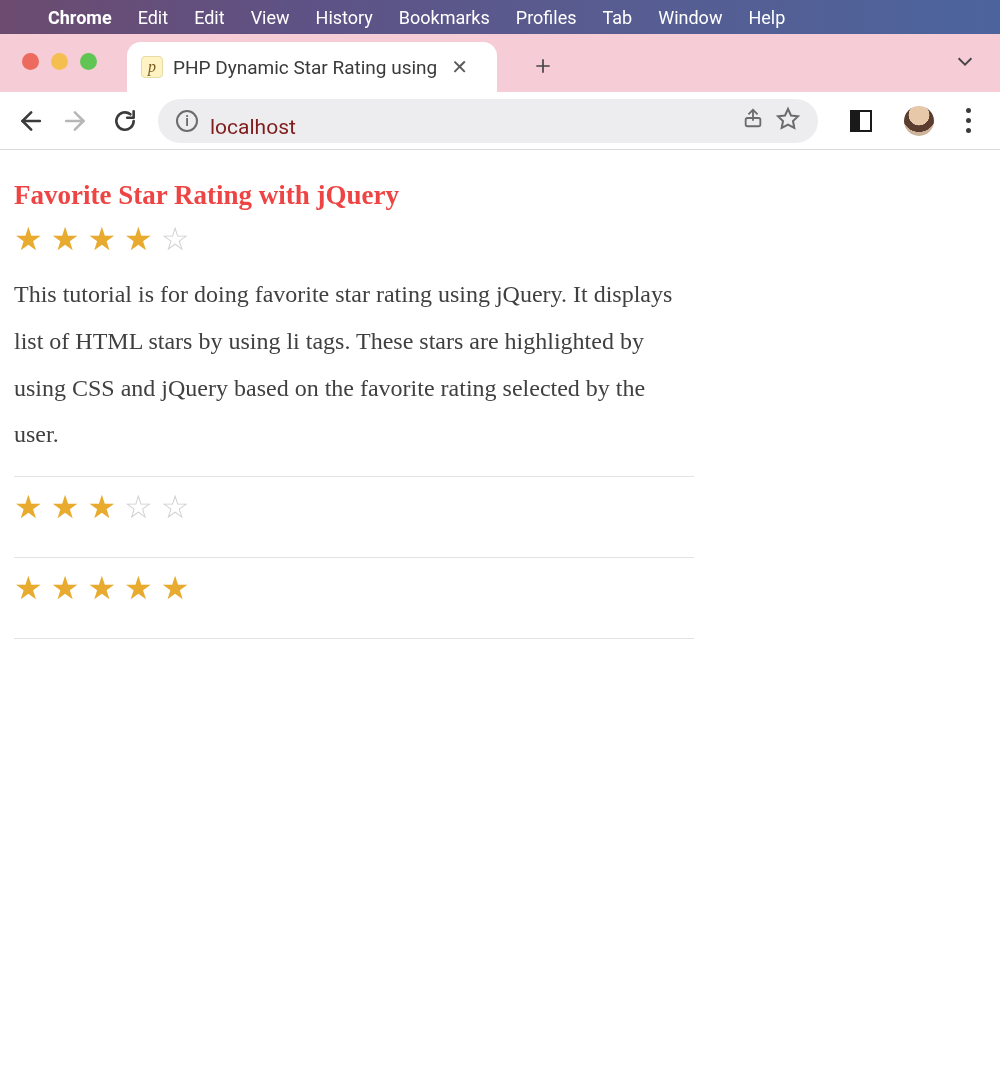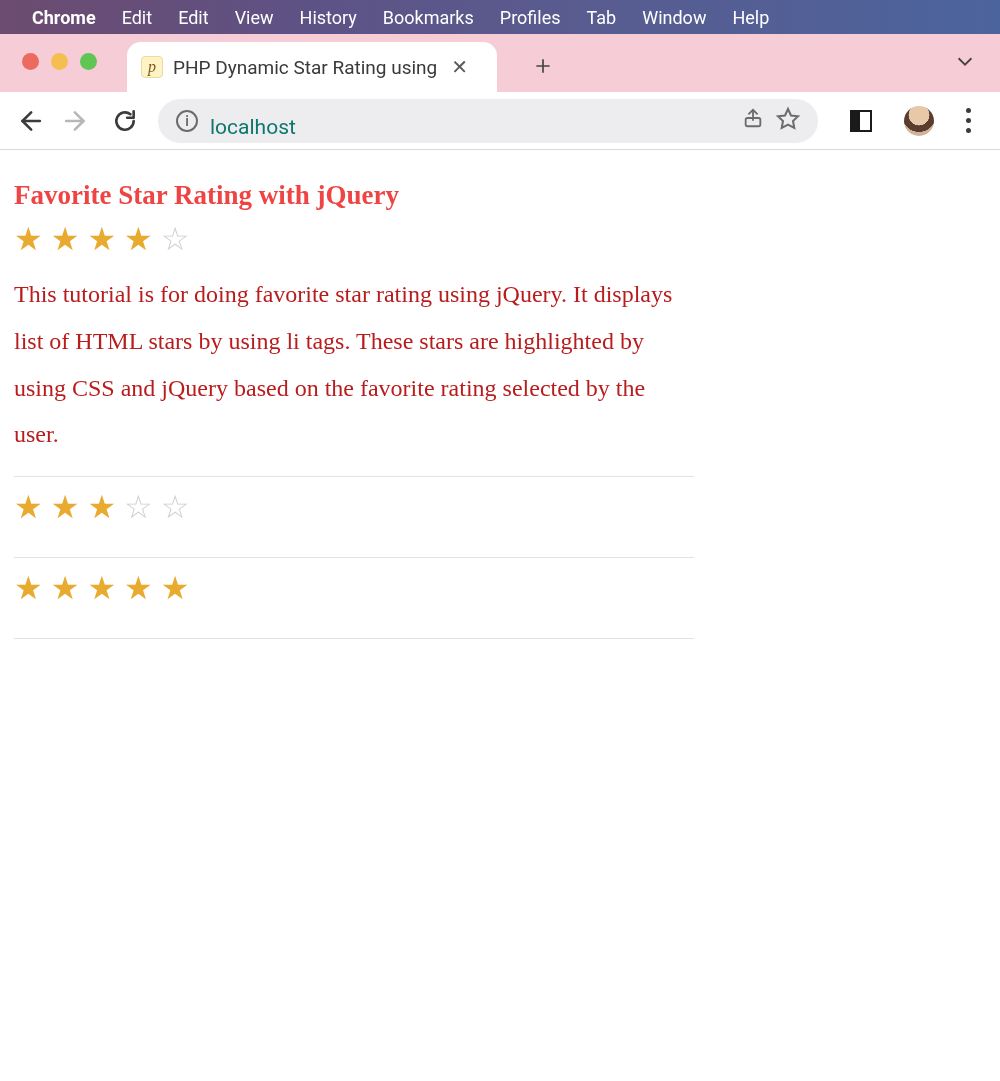--- a/index.html
+++ b/index.html
@@ -9,21 +9,21 @@
     background:#fff;
     color:#000;
   }
 
   
   .menubar {
     height:34px;
     background: linear-gradient(90deg,#6c4b6f 0%,#5e5285 30%,#585c90 60%,#4c649d 100%);
     display:flex;
     align-items:center;
-    padding:0 6px;
+    padding:0 22px;
     color:#fff;
     font-size:18px;
     gap:26px;
   }
   .menubar .apple-logo { font-size:22px; line-height:1; }
   .menubar .mb-item { white-space:nowrap; }
   .menubar .mb-item.app { font-weight:700; }
 
   
   .tabstrip {
@@ -102,21 +102,21 @@
     align-items:center;
     padding:0 18px;
     gap:12px;
     color:#4a4a4a;
     font-size:21px;
   }
   .omnibox .info-icon {
     width:22px;height:22px;border:2px solid #6b6b6b;border-radius:50%;
     display:flex;align-items:center;justify-content:center;font-size:14px;color:#6b6b6b;font-weight:600;
   }
-  .omnibox .url-host { color:#0f766e;margin-top:12px; }
+  .omnibox .url-host { color:#7f1d1d;margin-top:12px; }
   .omnibox .url-path { color:#6b6b6b; }
   .omnibox .spacer { flex:1; }
   .omnibox .share svg{ width:22px;height:22px; fill:none; stroke:#6b6b6b; stroke-width:2; }
   .omnibox .bookmark svg{ width:24px;height:24px; fill:none; stroke:#6b6b6b; stroke-width:2; }
   .toolbar .panel-toggle{
     width:22px;height:22px;border:2.5px solid #1a1a1a; position:relative; margin-left:14px;
   }
   .toolbar .panel-toggle::after{
     content:""; position:absolute; left:0; top:0; bottom:0; width:45%; background:#1a1a1a;
   }
@@ -153,21 +153,21 @@
   .star {
     font-size:32px;
     line-height:1;
   }
   .star.filled { color:#e8ab2f; }
   .star.empty  { color:#cfcfcf; }
   .article-desc {
     font-family: "Times New Roman", Times, serif;
     font-size:24px;
     line-height:1.95;
-    color:#b91c1c;
+    color:#404040;
   }
 </style>
 </head>
 <body>
 
 <div class="menubar">
   <span class="apple-logo"></span>
   <span class="mb-item app">Chrome</span>
   <span class="mb-item">Edit</span>
   <span class="mb-item">Edit</span>

